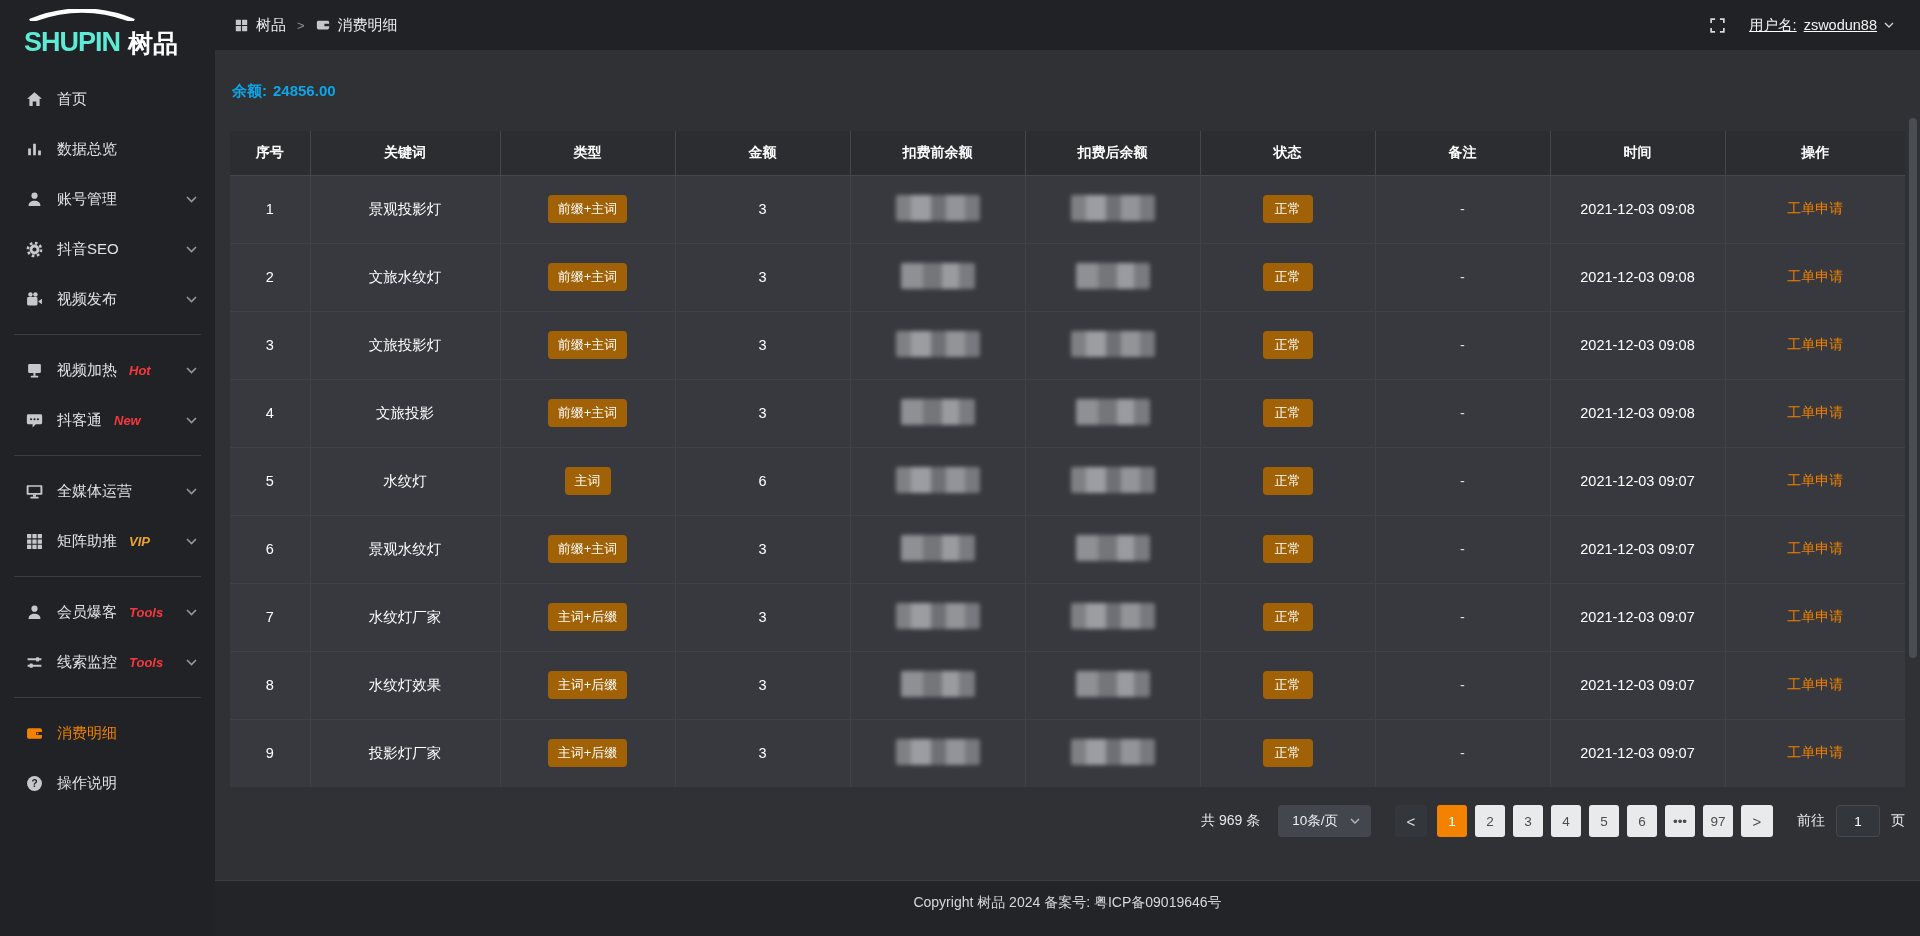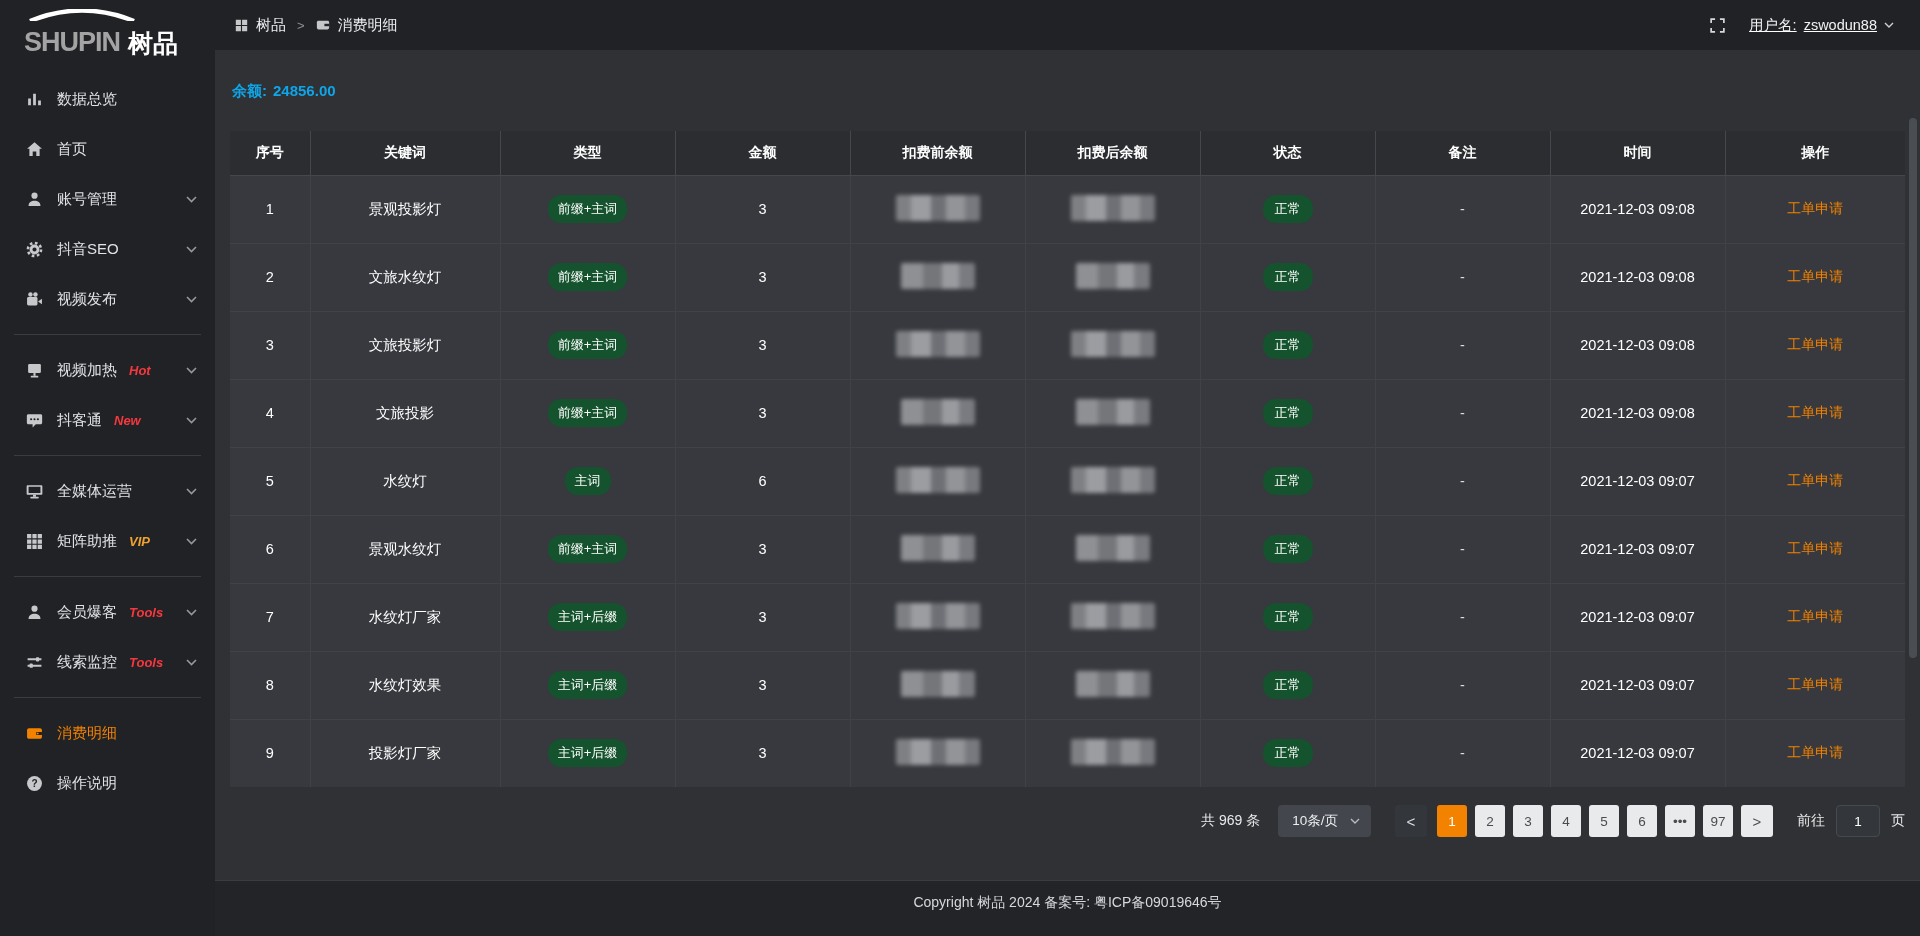--- a/index.html
+++ b/index.html
@@ -5,21 +5,21 @@
   * { box-sizing: border-box; margin: 0; padding: 0; }
   html,body { width:1920px; height:936px; overflow:hidden; }
   body {
     font-family: "Liberation Sans", "DejaVu Sans", sans-serif;
     background:#2f3134; color:#fff; display:flex;
   }
   
   .sidebar { width:215px; min-width:215px; height:936px; background:#202226; display:flex; flex-direction:column; }
   .logo { height:64px; display:flex; align-items:flex-end; padding:0 0 8px 24px; position:relative; }
   .logo-arc { position:absolute; top:9px; left:26px; }
-  .logo-en { font-size:27px; font-weight:800; letter-spacing:-1px; color:#a3a3a3; line-height:1; }
+  .logo-en { font-size:27px; font-weight:800; letter-spacing:-1px; color:#5eead4; line-height:1; }
   .logo-cn { font-size:25px; font-weight:700; margin-left:8px; line-height:1; }
   .menu { flex:1; padding-top:10px; }
   .menu-item { height:50px; display:flex; align-items:center; padding:0 18px 0 26px; cursor:pointer; color:#e1e2e4; font-size:15px; }
   .mi-icon { width:17px; height:17px; margin-right:14px; color:#c7c8ca; flex:none; display:flex; align-items:center; }
   .mi-icon svg { width:17px; height:17px; }
   .mi-tag { font-style:italic; font-weight:bold; font-size:13px; margin-left:12px; }
   .tag-red { color:#f5383d; }
   .tag-gold { color:#f0a42f; }
   .mi-chev { margin-left:auto; color:#97989b; display:flex; }
   .menu-item.active, .menu-item.active .mi-icon { color:#f28200; }
@@ -39,21 +39,21 @@
   .balance { margin:32px 2px 30px; font-size:15px; font-weight:bold; color:#0ea5e9; }
   .balance b { margin-left:6px; }
   table { width:1675px; border-collapse:collapse; table-layout:fixed; background:#37393e; }
   th { height:44px; background:#2b2d31; font-size:14px; font-weight:700; color:#fff;
        border-right:1px solid #45474c; border-bottom:1px solid #45474c; }
   th:last-child { border-right:none; }
   td { height:68px; text-align:center; font-size:14.5px; color:#fff;
        border-right:1px solid #404247; border-bottom:1px solid #404247; }
   td:last-child { border-right:none;text-align:center; }
   tbody tr:last-child td { border-bottom:none; }
-  .badge { display:inline-block; background:#14532d; color:#fff; font-size:13px; padding:5px 10px; border-radius:13px; white-space:nowrap; }
+  .badge { display:inline-block; background:#a16207; color:#fff; font-size:13px; padding:5px 10px; border-radius:4px; white-space:nowrap; }
   .badge-status { padding:5px 12px; }
   .action-link { color:#f28200; font-size:14px; cursor:pointer; text-decoration:none; }
   .remark { color:#dcdcdd; }
   .mosaic { display:inline-block; width:84px; height:26px; border-radius:2px; filter:blur(2px); opacity:.92;
     background:linear-gradient(90deg,#86878a 0 18%,#a5a6aa 18% 42%,#74757a 42% 60%,#9b9ca0 60% 82%,#7e7f84 82% 100%); }
   tbody tr:nth-child(even) .mosaic { width:74px;
     background:linear-gradient(90deg,#97989c 0 30%,#7b7c80 30% 55%,#a3a4a8 55% 78%,#808186 78% 100%); }
   
   .pagination { width:1675px; display:flex; align-items:center; justify-content:flex-end; gap:8px; margin-top:18px; font-size:14px; color:#e9e9eb; }
   .pg-total { margin-right:10px; }
@@ -80,33 +80,33 @@
         <path d="M4 12 Q56 -9 108 12" fill="none" stroke="#fff" stroke-width="4.5"></path>
       </svg>
     <span class="logo-en">SHUPIN</span>
     <span class="logo-cn">树品</span>
   </div>
   <nav class="menu">
 
     <div class="menu-item">
       <span class="mi-icon">
           <svg viewBox="0 0 16 16" fill="currentColor">
+            <path d="M8 1.2 15 7.4h-2.2V14H9.7V9.8H6.3V14H3.2V7.4H1z"></path>
+          </svg>
+        </span>
+      <span>首页</span>
+    </div>
+
+    <div class="menu-item">
+      <span class="mi-icon">
+          <svg viewBox="0 0 16 16" fill="currentColor">
             <path d="M2 13.5h2.6V7H2zM6.7 13.5h2.6V2.5H6.7zM11.4 13.5H14V9h-2.6z"></path>
           </svg>
         </span>
       <span>数据总览</span>
-    </div>
-
-    <div class="menu-item">
-      <span class="mi-icon">
-          <svg viewBox="0 0 16 16" fill="currentColor">
-            <path d="M8 1.2 15 7.4h-2.2V14H9.7V9.8H6.3V14H3.2V7.4H1z"></path>
-          </svg>
-        </span>
-      <span>首页</span>
     </div>
 
     <div class="menu-item">
       <span class="mi-icon">
           <svg viewBox="0 0 16 16" fill="currentColor">
             <circle cx="8" cy="4.4" r="2.9"></circle>
             <path d="M2.4 14c0-3.2 2.5-4.8 5.6-4.8s5.6 1.6 5.6 4.8z"></path>
           </svg>
         </span>
       <span>账号管理</span>

